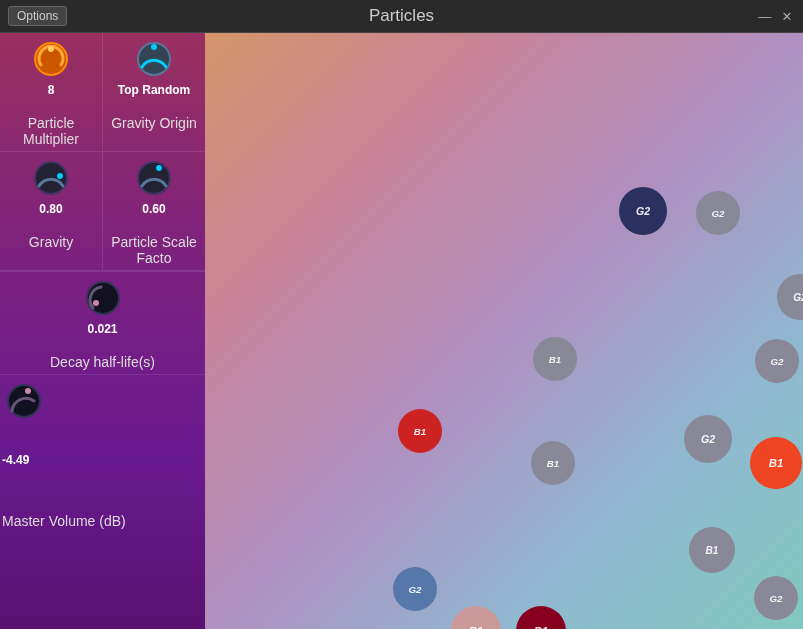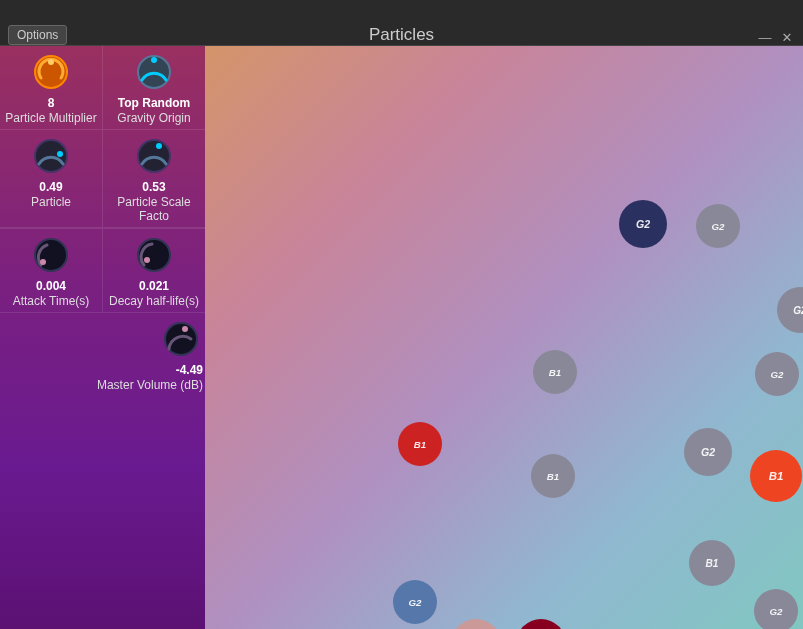--- a/index.html
+++ b/index.html
@@ -8,24 +8,24 @@
       height: 629px;
       background: #1a1a1a;
       font-family: Arial, sans-serif;
       overflow: hidden;
       user-select: none;
     }
 
     
     #titlebar {
       display: flex;
-      align-items: flex-end;
+      align-items: center;
       justify-content: center;
       background: #2a2a2a;
-      height: 46px;
+      height: 33px;
       position: relative;
       border-bottom: 1px solid #444;
     }
     #titlebar-title {
       color: #ccc;
       font-size: 17px;
     }
     #titlebar-controls {
       position: absolute;
       right: 8px;
@@ -100,23 +100,23 @@
     }
 
     .ctrl-value {
       color: #fff;
       font-size: 12px;
       font-weight: bold;
       margin-top: 2px;
     }
     .ctrl-label {
       color: #ddd;
-      font-size: 12px;
+      font-size: 14px;
       text-align: center;
-      margin-top: 1px;
+      margin-top: 18px;
     }
 
     
     #canvas-area {
       flex: 1;
       background: linear-gradient(135deg, #d4956a 0%, #c8849a 25%, #b090c0 50%, #90b8d0 75%, #80c8c0 100%);
       position: relative;
       overflow: hidden;
     }
 
@@ -131,22 +131,23 @@
       font-weight: bold;
       color: rgba(255,255,255,0.9);
       transform: translate(-50%, -50%);
       font-style: italic;
     }
 
     
     .control-single {
       display: flex;
       flex-direction: column;
-      align-items: flex-end;
+      align-items: flex-start;
       padding: 4px 2px;
+      gap: 28px;
     }
   </style>
 </head>
 <body>
 
 <div id="titlebar">
   <button id="options-btn">Options</button>
   <span id="titlebar-title">Particles</span>
   <div id="titlebar-controls">
     <span class="win-btn">—</span>
@@ -185,51 +186,40 @@
 
     <div class="control-row">
       <div class="control-cell">
         <div class="knob">
           <svg viewBox="0 0 44 44">
             <circle cx="22" cy="22" r="16" fill="#222233" stroke="#443366" stroke-width="2"></circle>
             <path d="M 10 30 a 14 14 0 0 1 24 0" fill="none" stroke="#557799" stroke-width="3" stroke-linecap="round"></path>
             <circle cx="31" cy="20" r="3" fill="#00ccff"></circle>
           </svg>
         </div>
-        <span class="ctrl-value">0.49</span>
-        <span class="ctrl-label">Particle</span>
+        <span class="ctrl-value">0.80</span>
+        <span class="ctrl-label">Gravity</span>
       </div>
       <div class="control-cell">
         <div class="knob">
           <svg viewBox="0 0 44 44">
             <circle cx="22" cy="22" r="16" fill="#222233" stroke="#443366" stroke-width="2"></circle>
             <path d="M 10 30 a 14 14 0 0 1 24 0" fill="none" stroke="#557799" stroke-width="3" stroke-linecap="round"></path>
             <circle cx="27" cy="12" r="3" fill="#00ccff"></circle>
           </svg>
         </div>
-        <span class="ctrl-value">0.53</span>
+        <span class="ctrl-value">0.60</span>
         <span class="ctrl-label">Particle Scale Facto</span>
       </div>
     </div>
 
     <div class="control-row">
     </div>
 
     <div class="control-row">
-      <div class="control-cell">
-        <div class="knob">
-          <svg viewBox="0 0 44 44">
-            <circle cx="22" cy="22" r="16" fill="#111122" stroke="#333355" stroke-width="2"></circle>
-            <path d="M 12 32 a 13 13 0 0 1 6 -20" fill="none" stroke="#665577" stroke-width="3" stroke-linecap="round"></path>
-            <circle cx="14" cy="29" r="3" fill="#cc88aa"></circle>
-          </svg>
-        </div>
-        <span class="ctrl-value">0.004</span>
-        <span class="ctrl-label">Attack Time(s)</span>
-      </div>
       <div class="control-cell">
         <div class="knob">
           <svg viewBox="0 0 44 44">
             <circle cx="22" cy="22" r="16" fill="#111122" stroke="#333355" stroke-width="2"></circle>
             <path d="M 12 32 a 13 13 0 0 1 8 -21" fill="none" stroke="#665577" stroke-width="3" stroke-linecap="round"></path>
             <circle cx="15" cy="27" r="3" fill="#cc88aa"></circle>
           </svg>
         </div>
         <span class="ctrl-value">0.021</span>
         <span class="ctrl-label">Decay half-life(s)</span>

